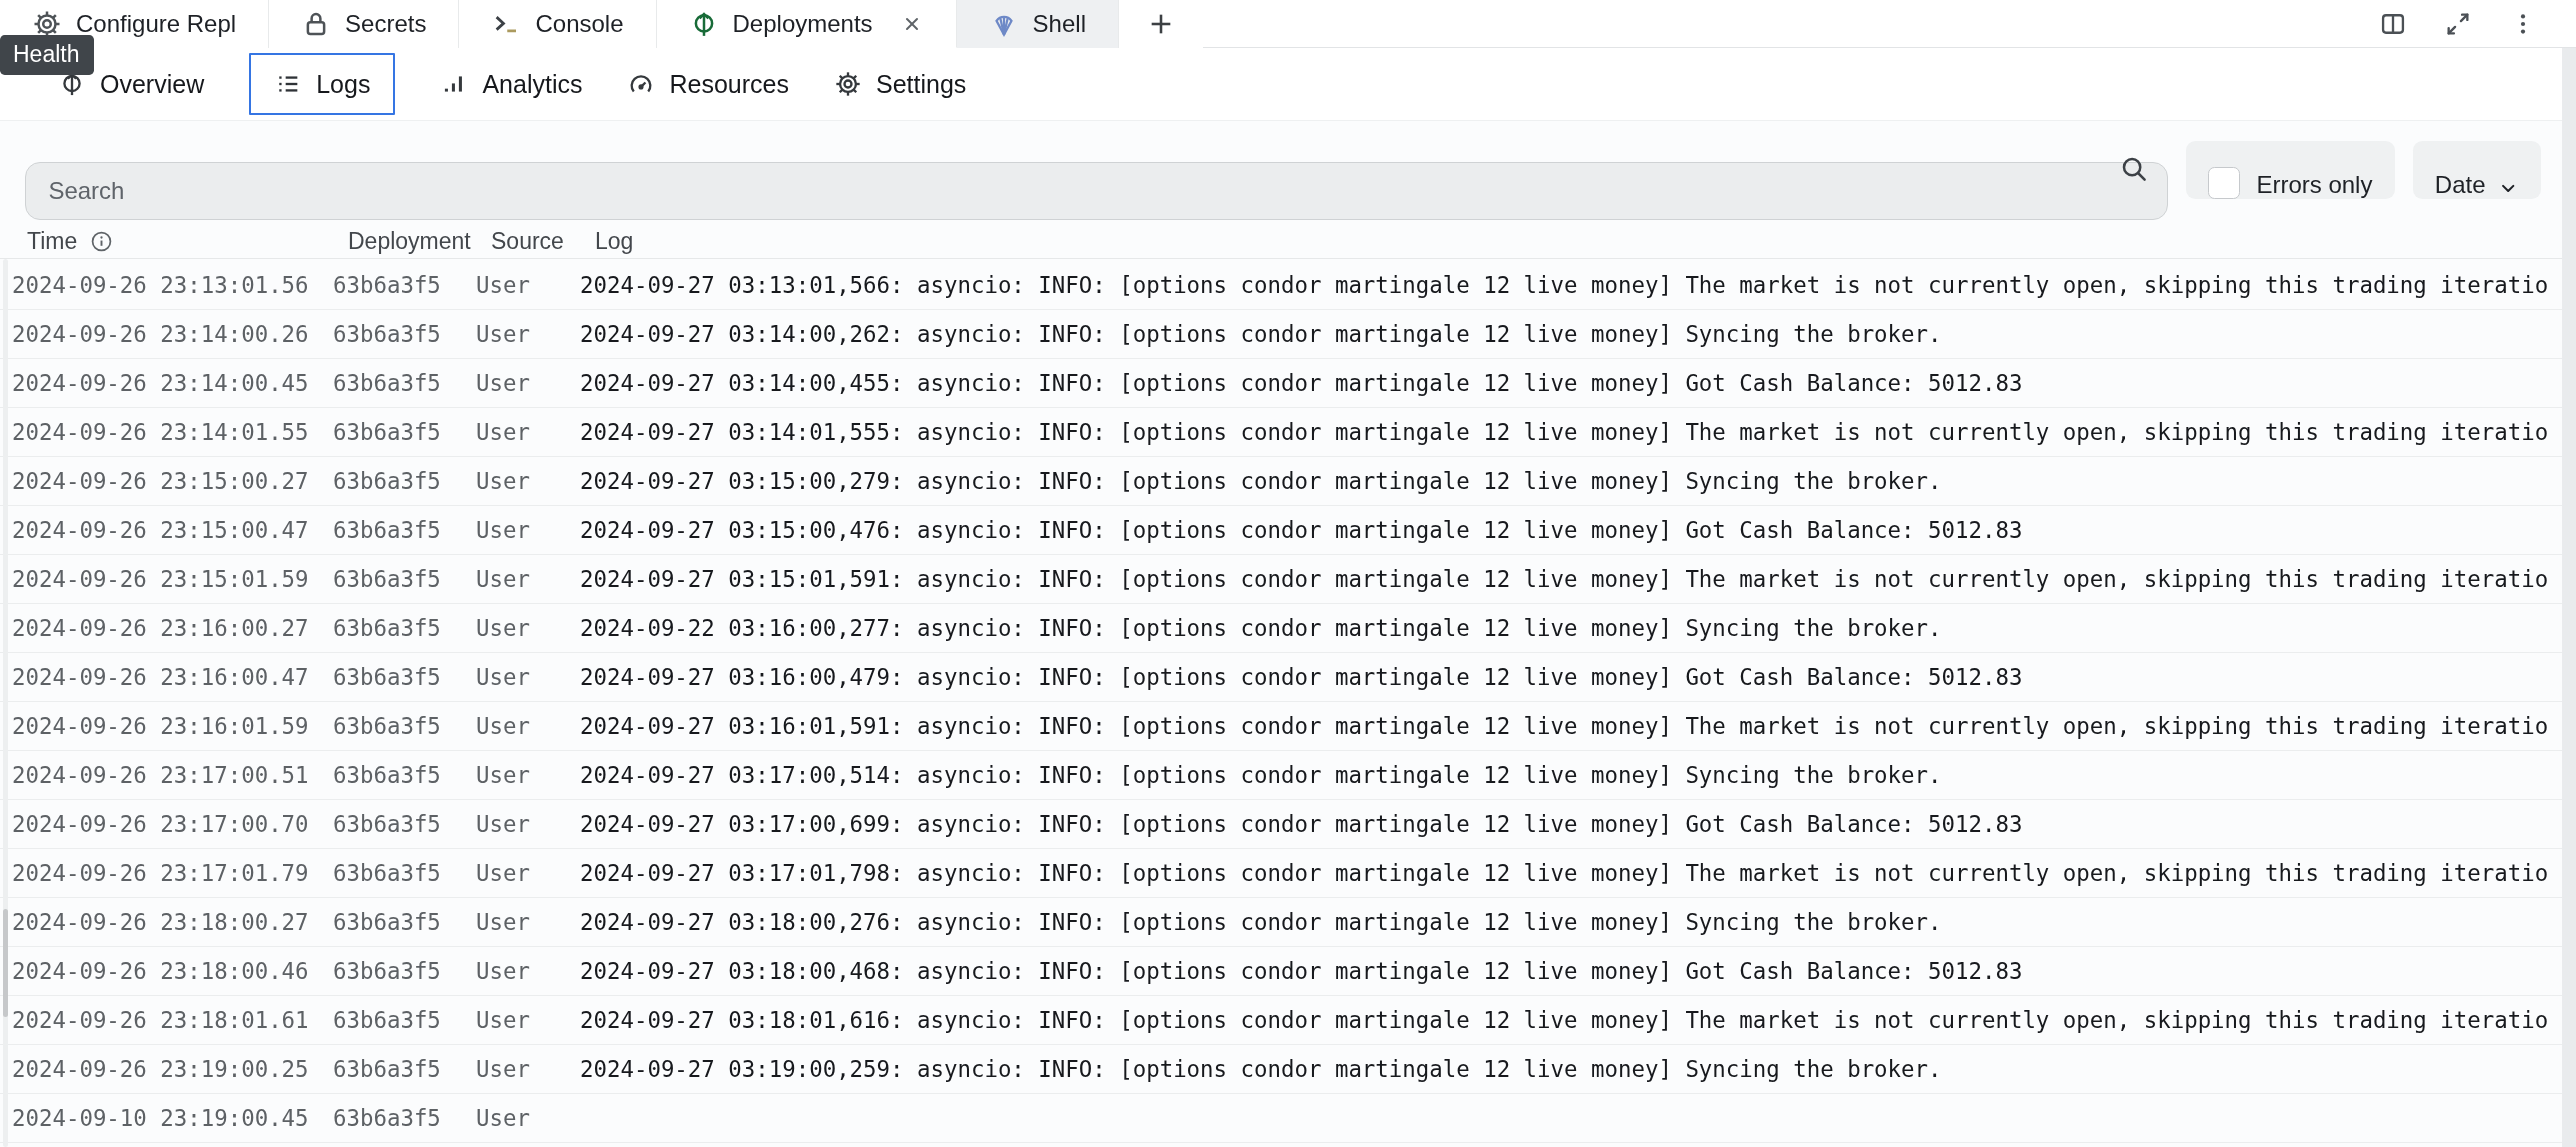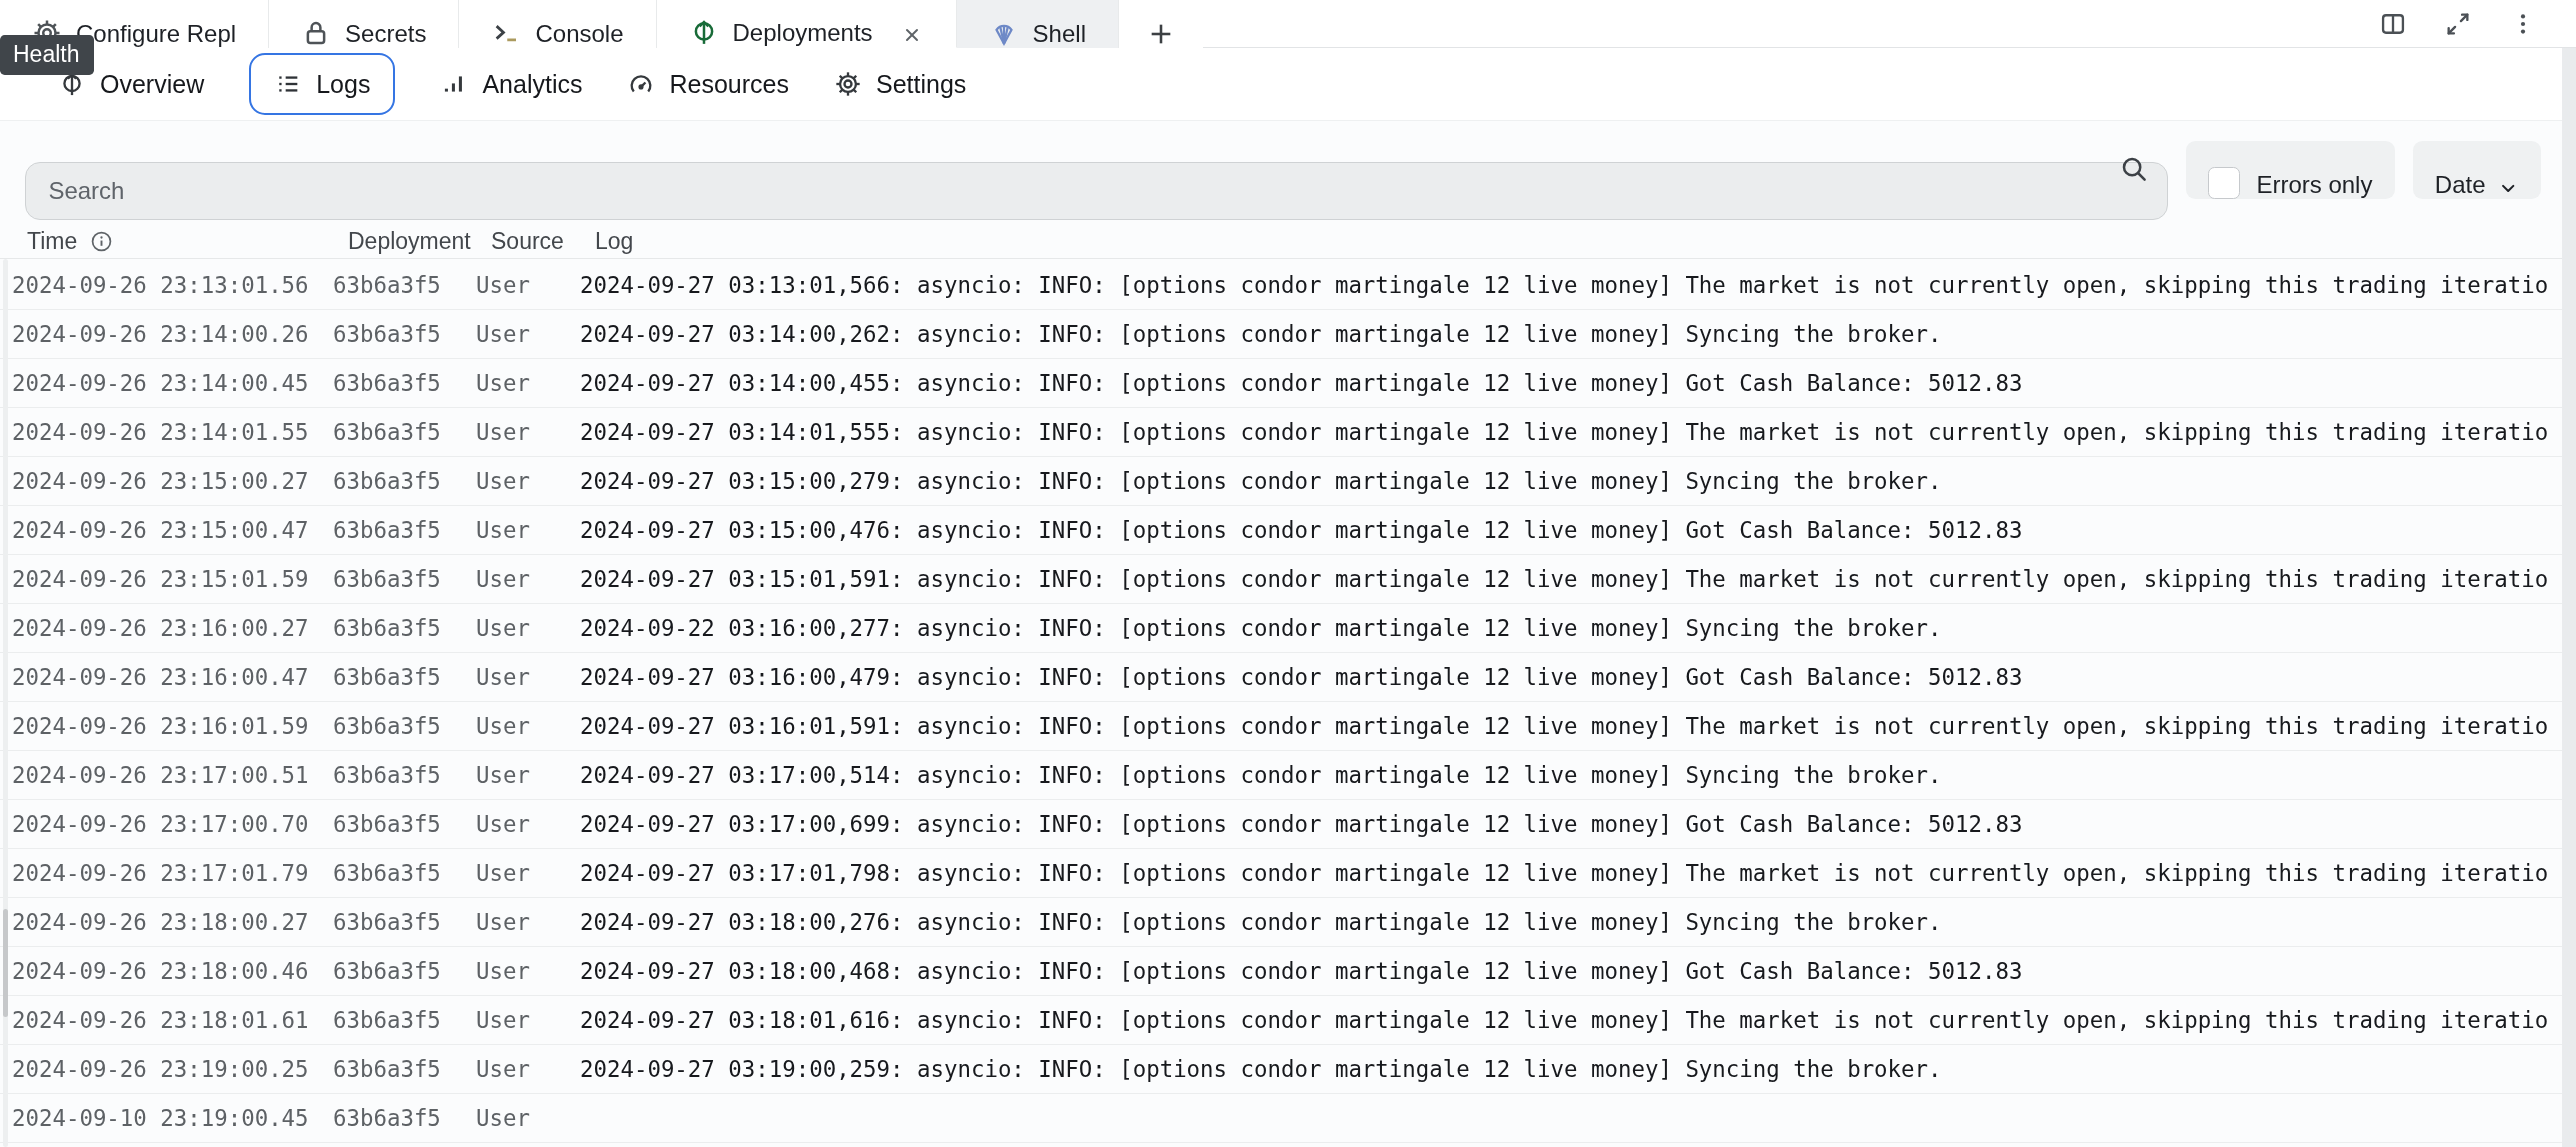--- a/index.html
+++ b/index.html
@@ -3,21 +3,21 @@
 <meta charset="utf-8">
 <style>
   * { margin:0; padding:0; box-sizing:border-box; }
   html,body { width:2576px; height:1147px; overflow:hidden; background:#ffffff;
               font-family:"Liberation Sans", sans-serif; }
   .page { position:relative; width:2576px; height:1147px; }
 
   
   .tabbar { position:absolute; top:0; left:0; right:0; height:48px; background:#fff;
             display:flex; align-items:stretch; border-bottom:1.9px solid #e2e4e6; }
-  .tab { display:flex; align-items:flex-end; gap:14px; padding:0 32px; font-size:24px;
+  .tab { display:flex; align-items:center; gap:14px; padding:0 32px; font-size:24px;
          color:#1e2126; border-right:1.9px solid #e8eaeb; background:#fff; height:48px;
          white-space:nowrap; cursor:default; }
   .tab.active { border-bottom:1.9px solid #ffffff; margin-bottom:-1.9px; position:relative; z-index:2; }
   .tab.hovered { background:#eef0f2; }
   .tab .ic { flex:none; }
   .tab-close { margin-left:13px; display:flex; align-items:center; }
   .tab.newtab { border-right:none; padding:0 28px; }
   .tabbar-fill { flex:1; }
   .win-icons { display:flex; align-items:center; gap:37px; padding:0 39px; }
   .icbtn { display:flex; align-items:center; color:#4b5055; }
@@ -26,21 +26,21 @@
   .tooltip { position:absolute; left:0; top:35px; z-index:50; background:#40454a; color:#fff;
              font-size:23px; padding:5.6px 15px 7.5px 13px; border-radius:4.7px; }
 
   
   .navrow { position:absolute; top:48px; left:0; right:0; height:73px; background:#fff;
             border-bottom:1.9px solid #eef0f1; display:flex; align-items:center;
             padding-left:58px; gap:45px; }
   .navitem { display:flex; align-items:center; gap:14px; font-size:25px; color:#1a1d21;
              white-space:nowrap; color:#16181c; }
   .navitem .ic { color:#35393d; }
-  .navitem.selected { border:2.8px solid #3575e3; border-radius:16px; padding:0 23px;
+  .navitem.selected { border:2.8px solid #3575e3; border-radius:1px; padding:0 23px;
                       height:62px; background:#fff; }
 
   
   .content { position:absolute; top:121px; left:0; right:0; bottom:0; background:#fbfcfd; }
 
   .search-wrap { position:absolute; left:25px; top:18.7px; width:2143px; height:58px; }
   .search-input { width:100%; height:100%; background:#ebedee; border:1.9px solid #cfd2d4;
                   border-radius:15px; font-size:24px; color:#0c4a6e; padding:0 67px 0 22.4px;
                   outline:none; font-family:"Liberation Sans", sans-serif;margin-top:22px; }
   .search-input::placeholder { color:#5f646a; opacity:1; }

